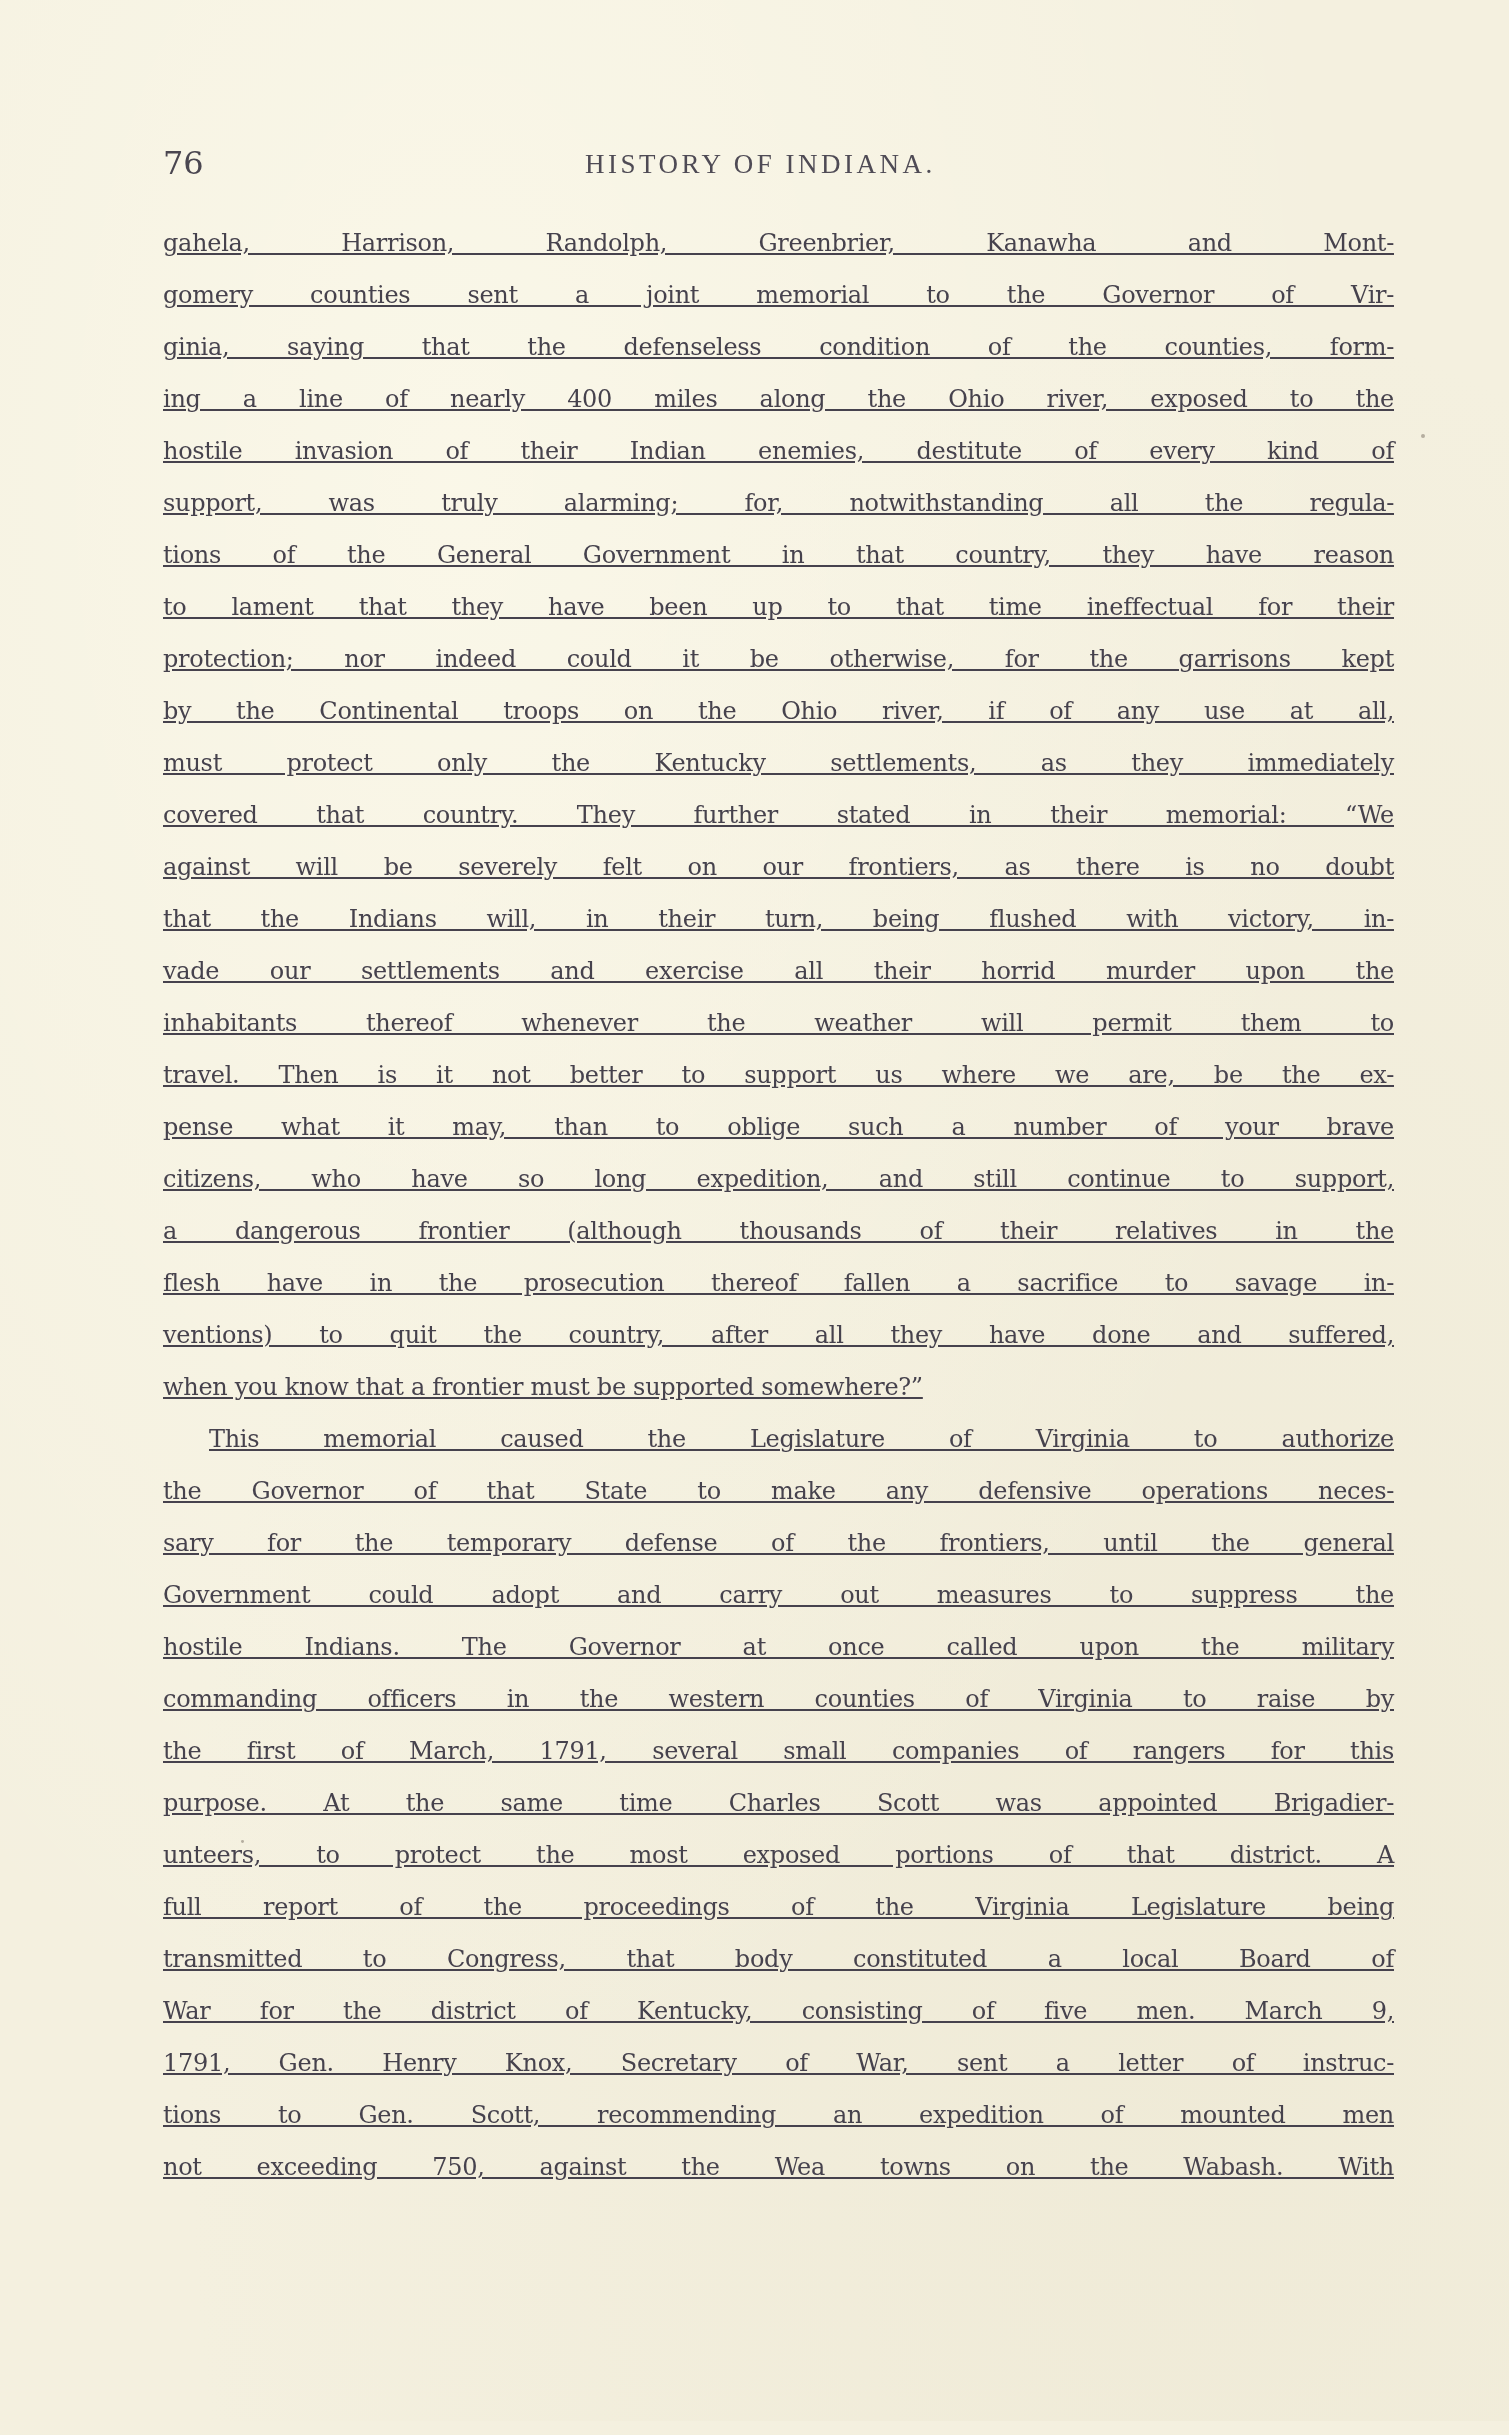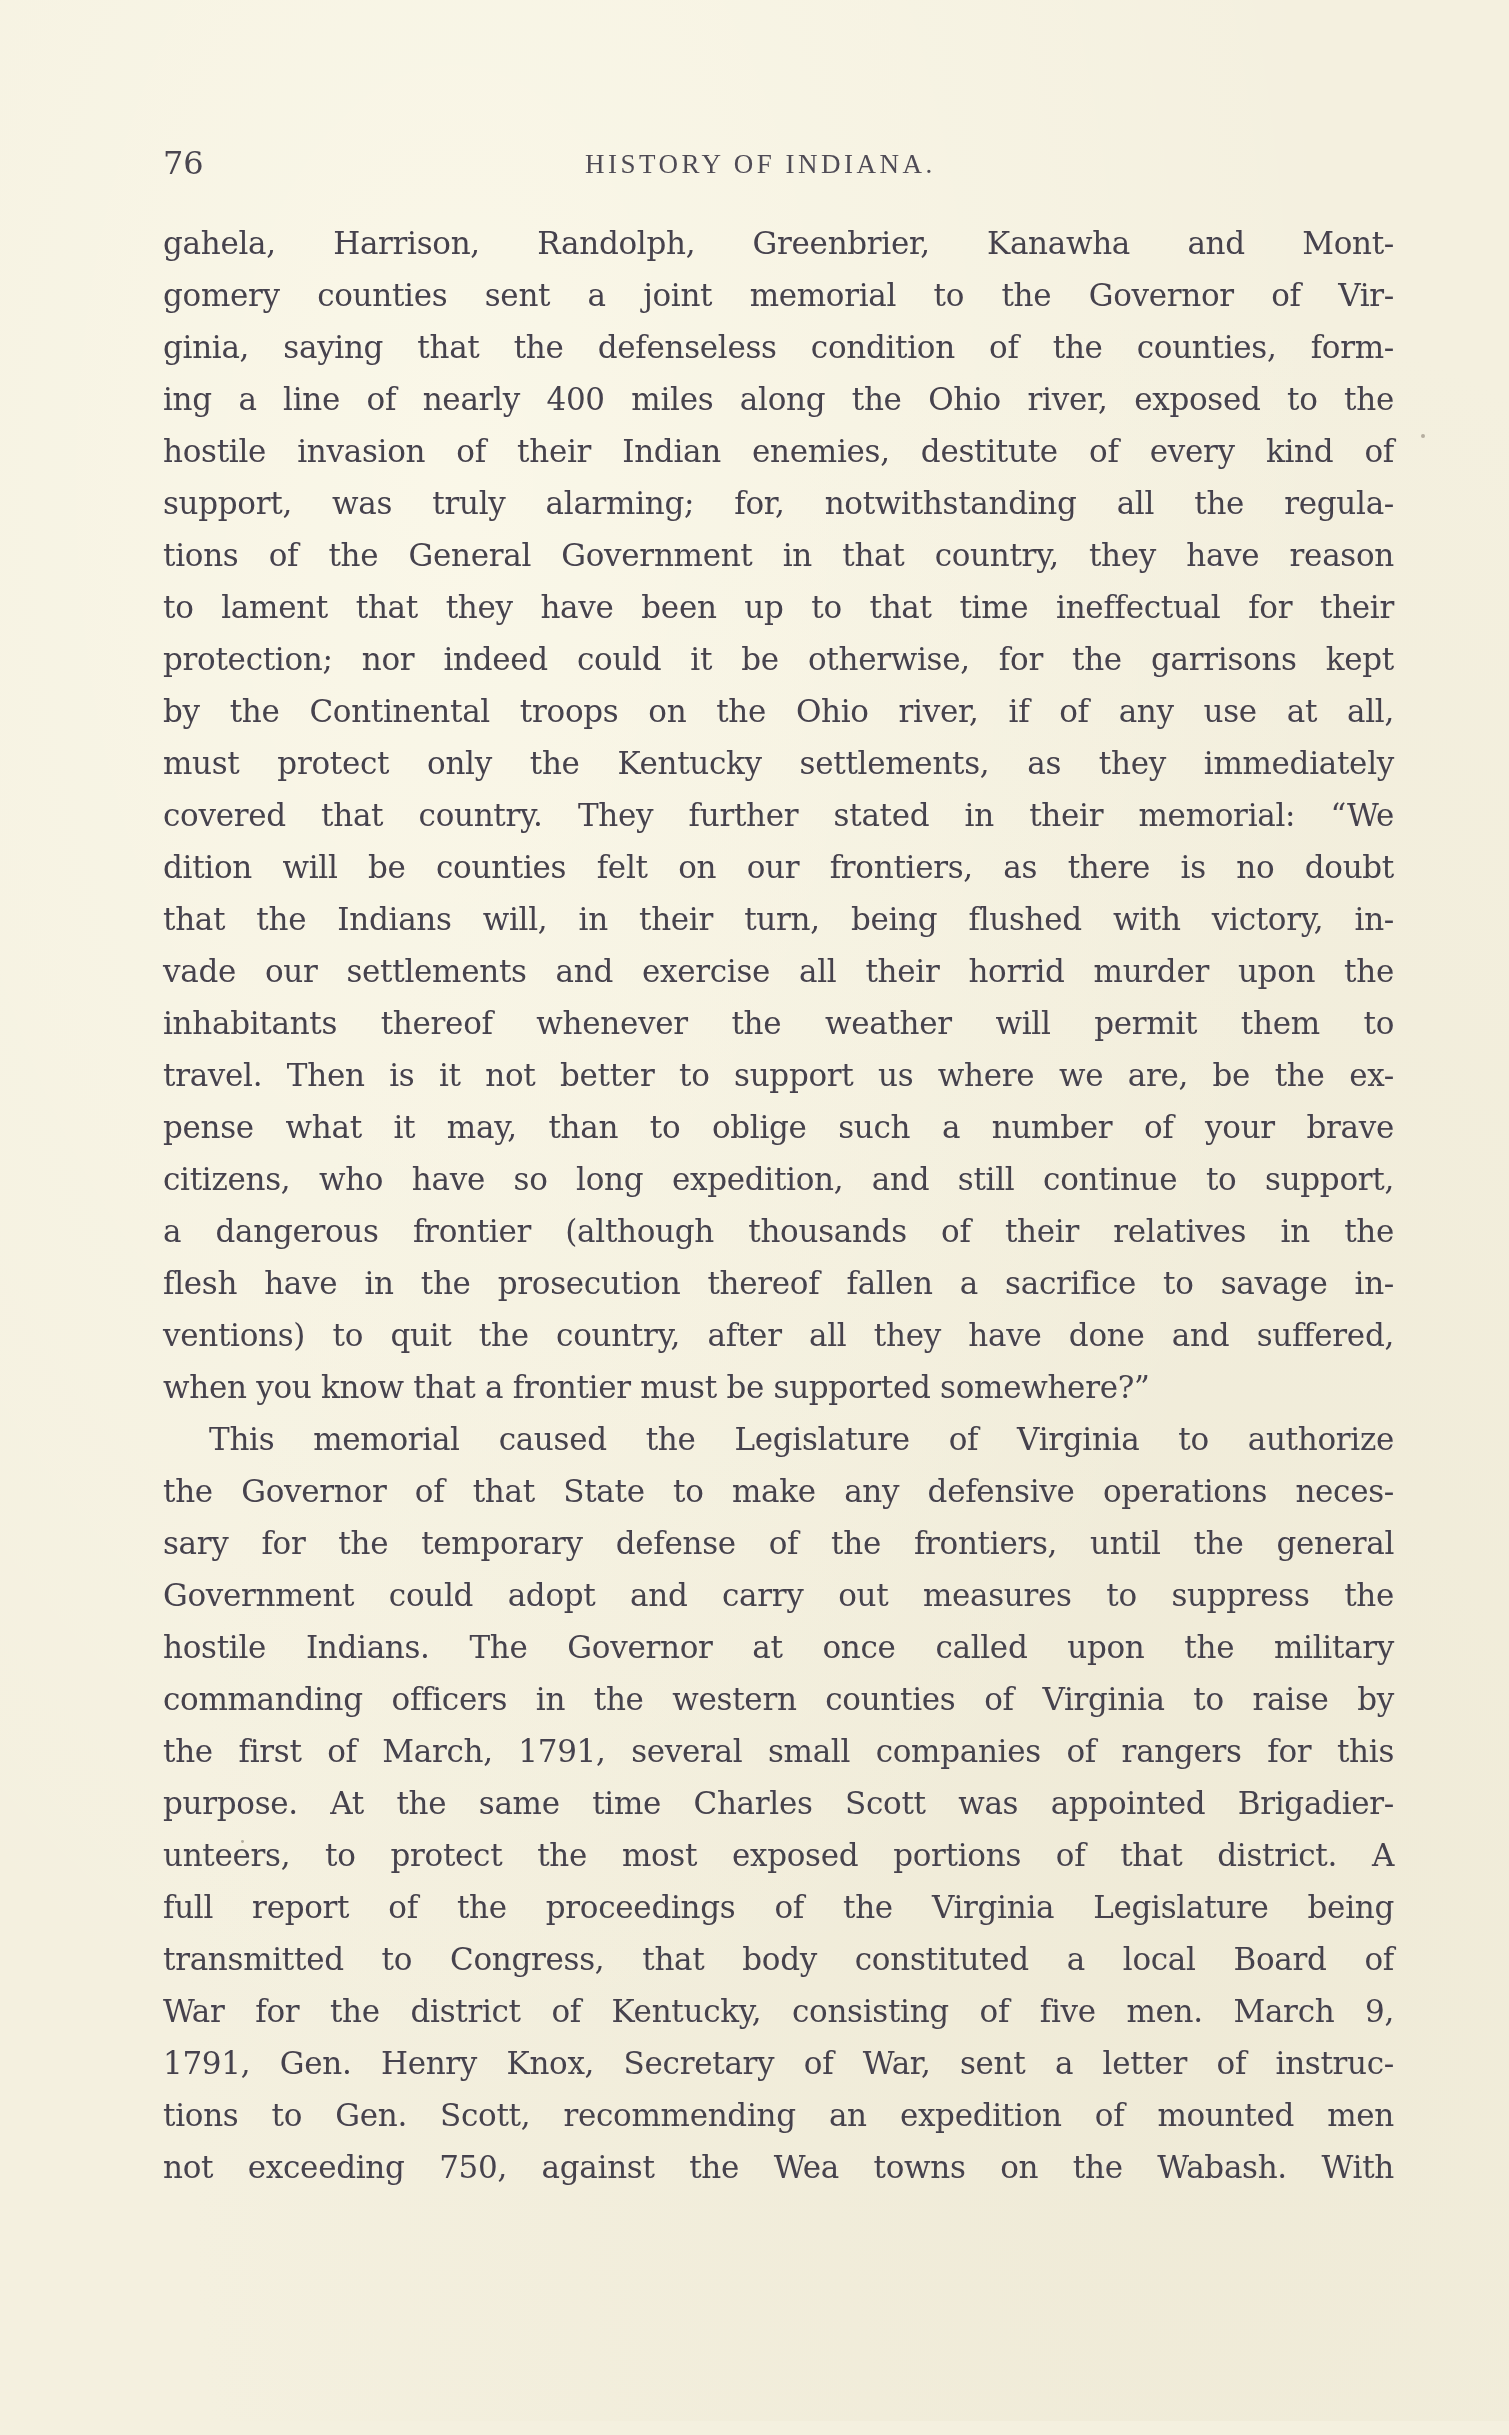--- a/index.html
+++ b/index.html
@@ -55,26 +55,27 @@
       position: absolute;
       left: 163px;
       top: 217px;
       width: 1231px;
     }
     .line {
       display: block;
       height: 52px;
       line-height: 52px;
       font-family: "DejaVu Serif", serif;
-      font-size: 31px;
+      font-size: 24px;
       white-space: nowrap;
       text-align: justify;
       text-align-last: justify;
       letter-spacing: -0.3px;
       word-spacing: 0px;
+      text-decoration: underline;
     }
     .line.last {
       text-align-last: left;
     }
     .line.indent {
       padding-left: 46px;
     }
     .speck {
       position: absolute;
       width: 3.9px; height: 3.9px;
@@ -99,21 +100,21 @@
     <span class="line">ginia, saying that the defenseless condition of the counties, form-</span>
     <span class="line">ing a line of nearly 400 miles along the Ohio river, exposed to the</span>
     <span class="line">hostile invasion of their Indian enemies, destitute of every kind of</span>
     <span class="line">support, was truly alarming; for, notwithstanding all the regula-</span>
     <span class="line">tions of the General Government in that country, they have reason</span>
     <span class="line">to lament that they have been up to that time ineffectual for their</span>
     <span class="line">protection; nor indeed could it be otherwise, for the garrisons kept</span>
     <span class="line">by the Continental troops on the Ohio river, if of any use at all,</span>
     <span class="line">must protect only the Kentucky settlements, as they immediately</span>
     <span class="line">covered that country. They further stated in their memorial: “We</span>
-    <span class="line">dition will be counties felt on our frontiers, as there is no doubt</span>
+    <span class="line">against will be severely felt on our frontiers, as there is no doubt</span>
     <span class="line">that the Indians will, in their turn, being flushed with victory, in-</span>
     <span class="line">vade our settlements and exercise all their horrid murder upon the</span>
     <span class="line">inhabitants thereof whenever the weather will permit them to</span>
     <span class="line">travel. Then is it not better to support us where we are, be the ex-</span>
     <span class="line">pense what it may, than to oblige such a number of your brave</span>
     <span class="line">citizens, who have so long expedition, and still continue to support,</span>
     <span class="line">a dangerous frontier (although thousands of their relatives in the</span>
     <span class="line">flesh have in the prosecution thereof fallen a sacrifice to savage in-</span>
     <span class="line">ventions) to quit the country, after all they have done and suffered,</span>
     <span class="line last">when you know that a frontier must be supported somewhere?”</span>

